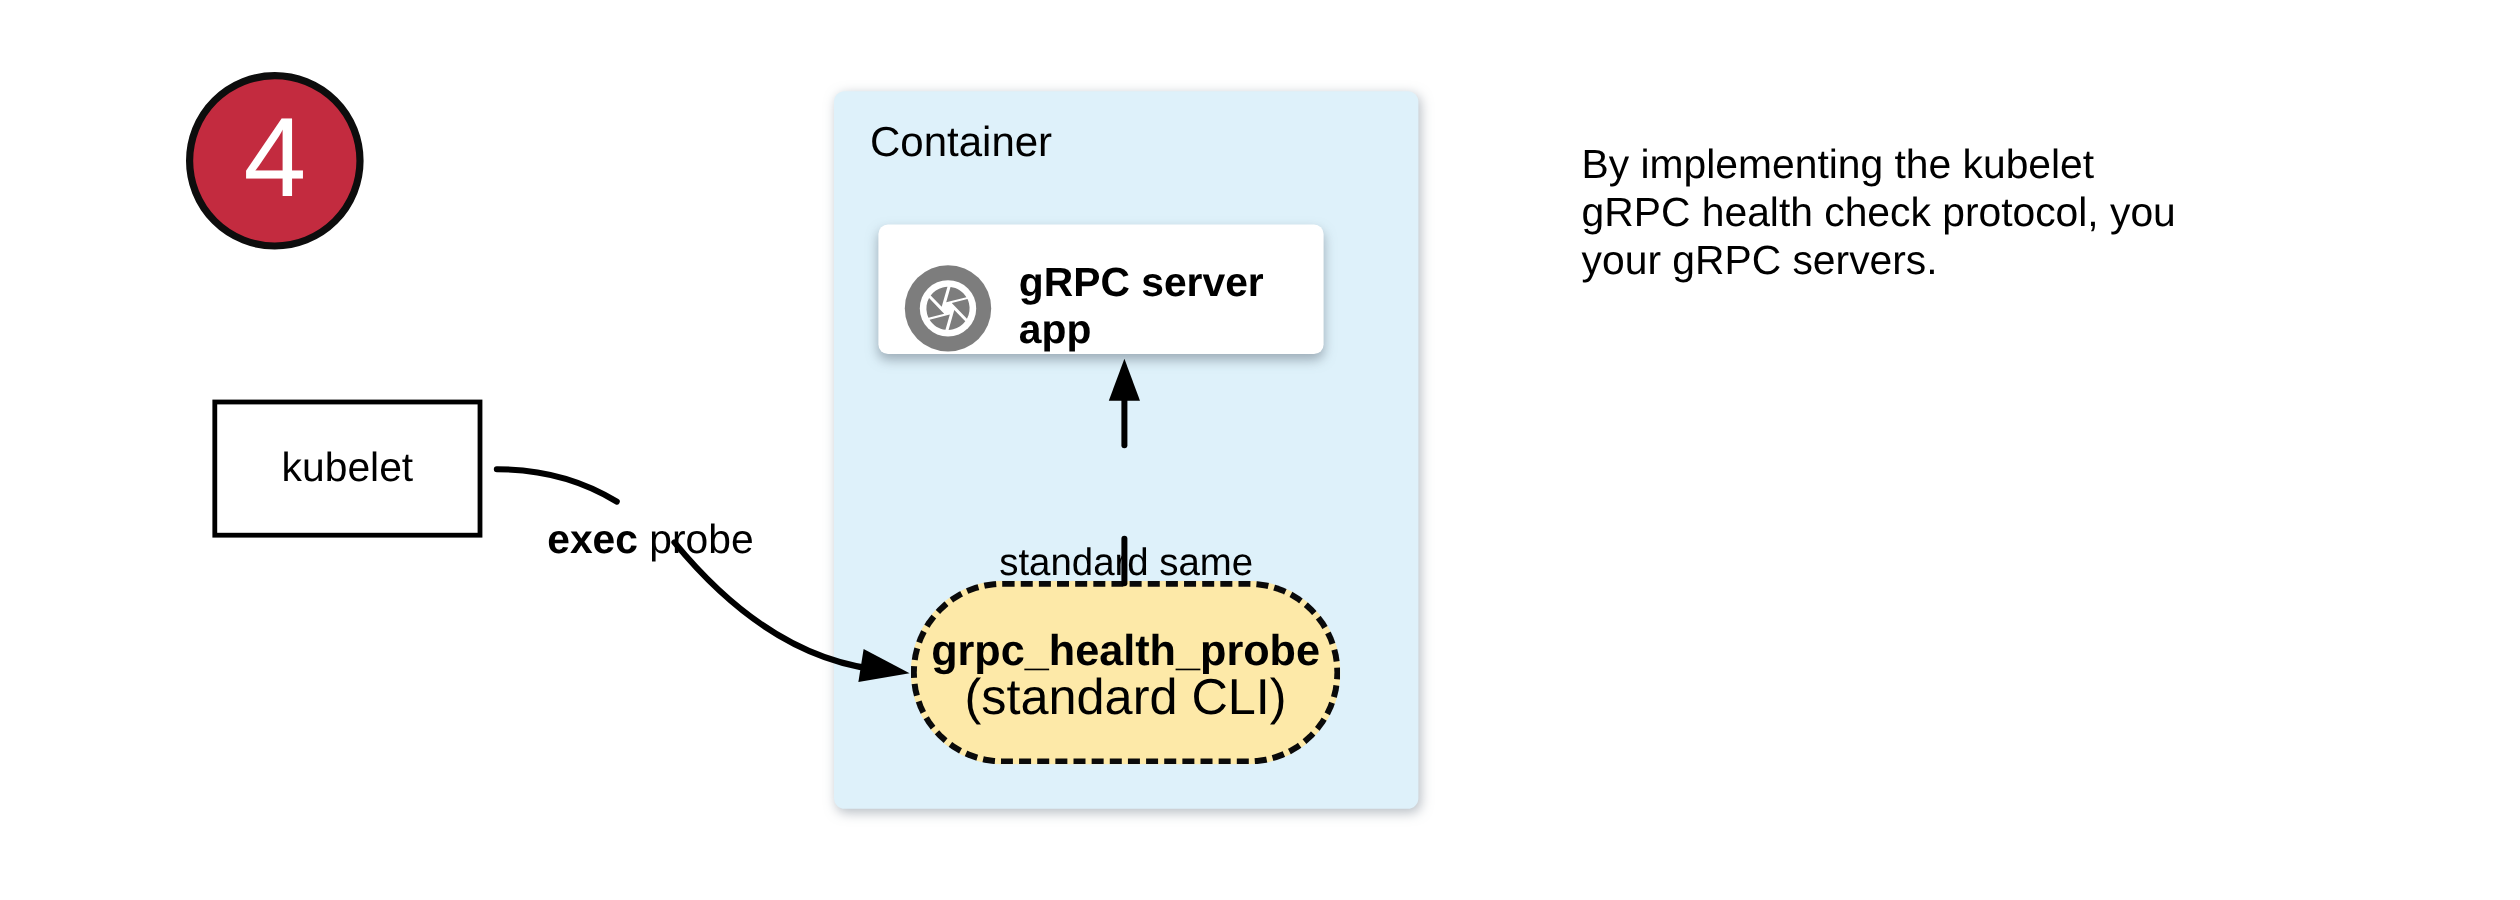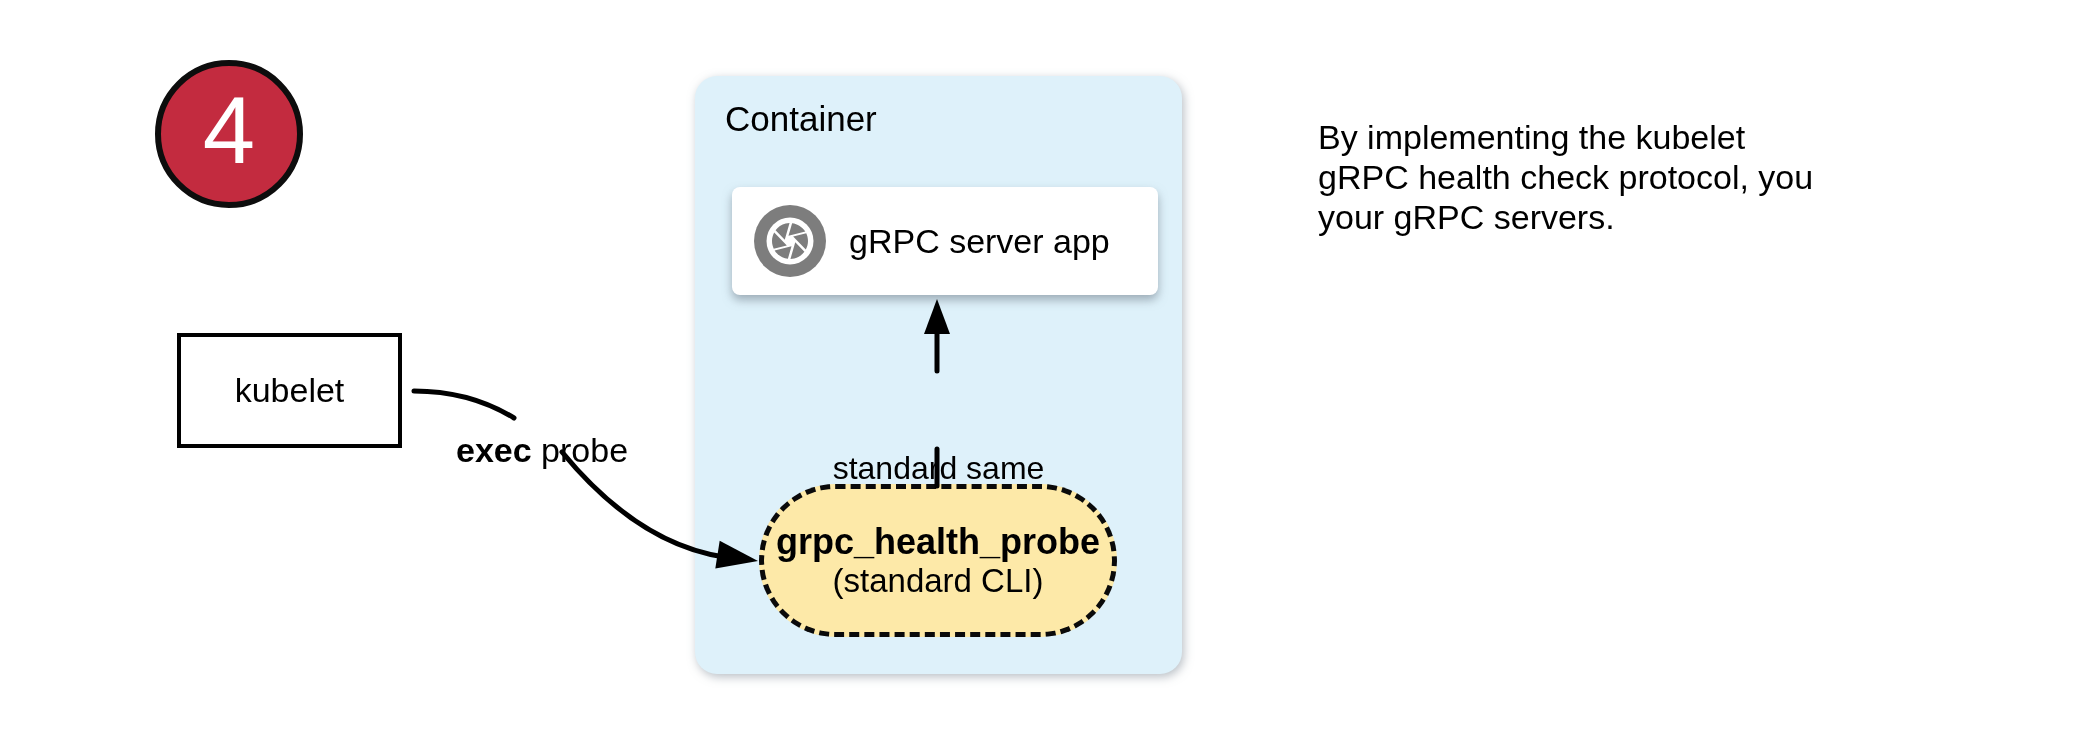--- a/index.html
+++ b/index.html
@@ -19,43 +19,43 @@
     position:absolute;left:177px;top:333px;width:225px;height:115px;box-sizing:border-box;
     background:#fff;border:4px solid #000;
     display:flex;align-items:center;justify-content:center;font-size:34px;
   }
   
   .exec-label{position:absolute;left:456px;top:419px;font-size:34px;white-space:nowrap;margin-top:12px;}
   .exec-label b{font-weight:bold;}
   
   .container-box{
     position:absolute;left:695px;top:76px;width:487px;height:598px;
-    background:#def1fa;border-radius:22px;
+    background:#def1fa;border-radius:9px;
     box-shadow:2px 3px 10px rgba(118,130,142,.5);
   }
   .container-title{position:absolute;left:30px;top:22px;font-size:35px;line-height:42px;}
   .server-box{
-    position:absolute;left:37px;top:111px;width:426px;height:108px;box-sizing:border-box;
+    position:absolute;left:37px;top:111px;width:371px;height:108px;box-sizing:border-box;
     background:#ffffff;border-radius:8px;
     box-shadow:0 5px 10px rgba(104,116,130,.55);
-    display:flex;align-items:center;
+    display:flex;align-items:flex-end;font-weight:bold;
   }
   .aperture{margin-left:20px;flex:0 0 auto;}
   .server-label{font-size:34px;margin-left:21px;}
   .protocol-label{
     position:absolute;left:0;top:374px;width:100%;
     text-align:center;font-size:32px;line-height:37px;
   }
   .probe-box{
     position:absolute;left:64px;top:408px;width:358px;height:153px;box-sizing:border-box;
     background:#fde9a8;border:5px dashed #0a0a0a;border-radius:78px;
     display:flex;flex-direction:column;align-items:center;justify-content:center;text-align:left;
   }
   .probe-title{font-size:36px;font-weight:bold;line-height:40px;}
-  .probe-sub{font-size:33px;line-height:38px;}
+  .probe-sub{font-size:42px;line-height:38px;}
   
   .note{position:absolute;left:1318px;top:117px;font-size:34px;line-height:40px;white-space:nowrap;}
   
   .arrows{position:absolute;left:0;top:0;pointer-events:none;}
 </style>
 </head>
 <body>
 
 <div class="canvas">
 

